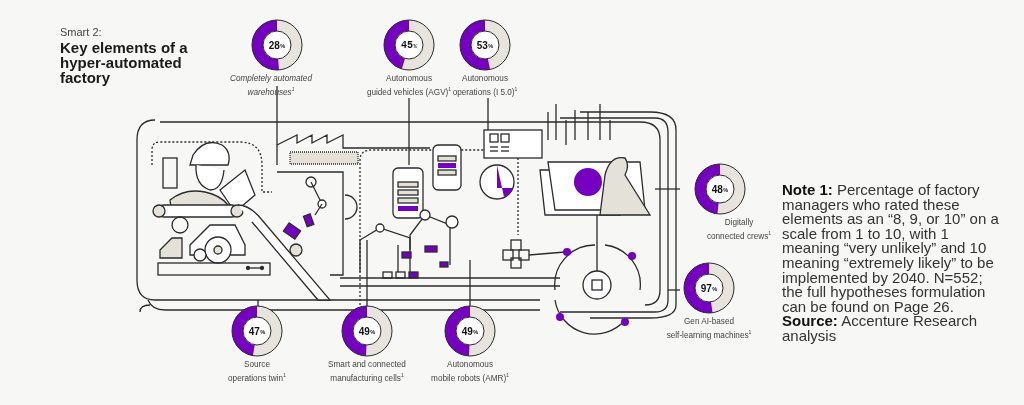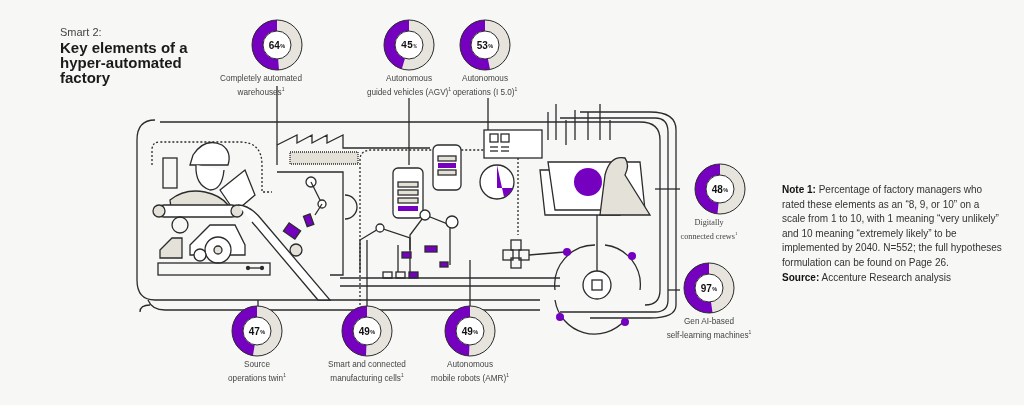--- a/index.html
+++ b/index.html
@@ -1,20 +1,20 @@
 <!DOCTYPE html>
 <html><head>
 <meta charset="utf-8">
 <style>
   html, body { margin:0; padding:0; }
   body { width:1024px; height:405px; background:#f7f7f5; position:relative; overflow:hidden;
          font-family:"Liberation Sans", sans-serif; color:#1a1a1a; }
   .fig-label { position:absolute; left:60px; top:26px; font-size:11px; color:#444; }
   .fig-title { position:absolute; left:60px; top:40px; font-size:15px; font-weight:bold; line-height:15px; width:160px; }
-  .note { position:absolute; left:782px; top:183px; width:220px; font-size:10px; line-height:14.6px; color:#333; }
+  .note { position:absolute; left:782px; top:183px; width:220px; font-size:15px; line-height:14.6px; color:#333; }
   .note b { color:#111; }
   .donut { position:absolute; width:52px; height:52px; }
   .donut svg { width:52px; height:52px; display:block; }
   .donut .val { position:absolute; left:0; top:0; width:52px; height:52px; display:flex; align-items:center; justify-content:center;
                 font-size:10px; font-weight:bold; color:#111; }
   .donut .val small { font-size:5.5px; font-weight:bold; margin-left:0.5px; margin-top:2px; }
   .dlabel { position:absolute; width:150px; text-align:center; font-size:8.2px; line-height:11px; color:#444; }
   #scene { position:absolute; left:0; top:0; }
 </style>
 </head>
@@ -158,25 +158,25 @@
 
 <div id="donuts">
     <div class="donut" style="left: 251px; top: 19px;">
       <svg viewBox="0 0 52 52">
         <circle cx="26" cy="26" r="19.5" fill="none" stroke="#e6e4dc" stroke-width="11"></circle>
         <circle cx="26" cy="26" r="19.5" fill="none" stroke="#7500c0" stroke-width="11" stroke-dasharray="62.48627787990098 60.035835610100946" transform="rotate(-90 26 26) scale(1,-1) translate(0,-52)"></circle>
         <circle cx="26" cy="26" r="25" fill="none" stroke="#2b2b2b" stroke-width="1"></circle>
         <circle cx="26" cy="26" r="14" fill="#ffffff" stroke="#2b2b2b" stroke-width="1"></circle>
       </svg>
       <div class="val">
-        <span>64</span>
-        <small>%</small>
-      </div>
-    </div>
-    <div class="dlabel" style="left: 186px; top: 73px;">
+        <span>28</span>
+        <small>%</small>
+      </div>
+    </div>
+    <div class="dlabel" style="left: 196px; top: 73px; font-style: italic;">
       <div>Completely automated</div>
       <div>warehouses<sup style="font-size: 5px;">1</sup></div>
     </div>
     <div class="donut" style="left: 383px; top: 19px; font-family: Liberation Mono, monospace;">
       <svg viewBox="0 0 52 52">
         <circle cx="26" cy="26" r="19.5" fill="none" stroke="#e6e4dc" stroke-width="11"></circle>
         <circle cx="26" cy="26" r="19.5" fill="none" stroke="#7500c0" stroke-width="11" stroke-dasharray="55.13495107050087 67.38716241950107" transform="rotate(-90 26 26) scale(1,-1) translate(0,-52)"></circle>
         <circle cx="26" cy="26" r="25" fill="none" stroke="#2b2b2b" stroke-width="1"></circle>
         <circle cx="26" cy="26" r="14" fill="#ffffff" stroke="#2b2b2b" stroke-width="1"></circle>
       </svg>
@@ -210,21 +210,21 @@
         <circle cx="26" cy="26" r="19.5" fill="none" stroke="#e6e4dc" stroke-width="11"></circle>
         <circle cx="26" cy="26" r="19.5" fill="none" stroke="#7500c0" stroke-width="11" stroke-dasharray="58.81061447520093 63.711499014801" transform="rotate(-90 26 26) scale(1,-1) translate(0,-52)"></circle>
         <circle cx="26" cy="26" r="25" fill="none" stroke="#2b2b2b" stroke-width="1"></circle>
         <circle cx="26" cy="26" r="14" fill="#ffffff" stroke="#2b2b2b" stroke-width="1"></circle>
       </svg>
       <div class="val">
         <span>48</span>
         <small>%</small>
       </div>
     </div>
-    <div class="dlabel" style="left: 634px; top: 217px; font-family: Liberation Serif, serif;">
+    <div class="dlabel" style="left: 664px; top: 217px;">
       <div>Digitally</div>
       <div>connected crews<sup style="font-size: 5px;">1</sup></div>
     </div>
     <div class="donut" style="left: 683px; top: 262px;">
       <svg viewBox="0 0 52 52">
         <circle cx="26" cy="26" r="19.5" fill="none" stroke="#e6e4dc" stroke-width="11"></circle>
         <circle cx="26" cy="26" r="19.5" fill="none" stroke="#7500c0" stroke-width="11" stroke-dasharray="63.711499014801 58.81061447520093" transform="rotate(-90 26 26) scale(1,-1) translate(0,-52)"></circle>
         <circle cx="26" cy="26" r="25" fill="none" stroke="#2b2b2b" stroke-width="1"></circle>
         <circle cx="26" cy="26" r="14" fill="#ffffff" stroke="#2b2b2b" stroke-width="1"></circle>
       </svg>

